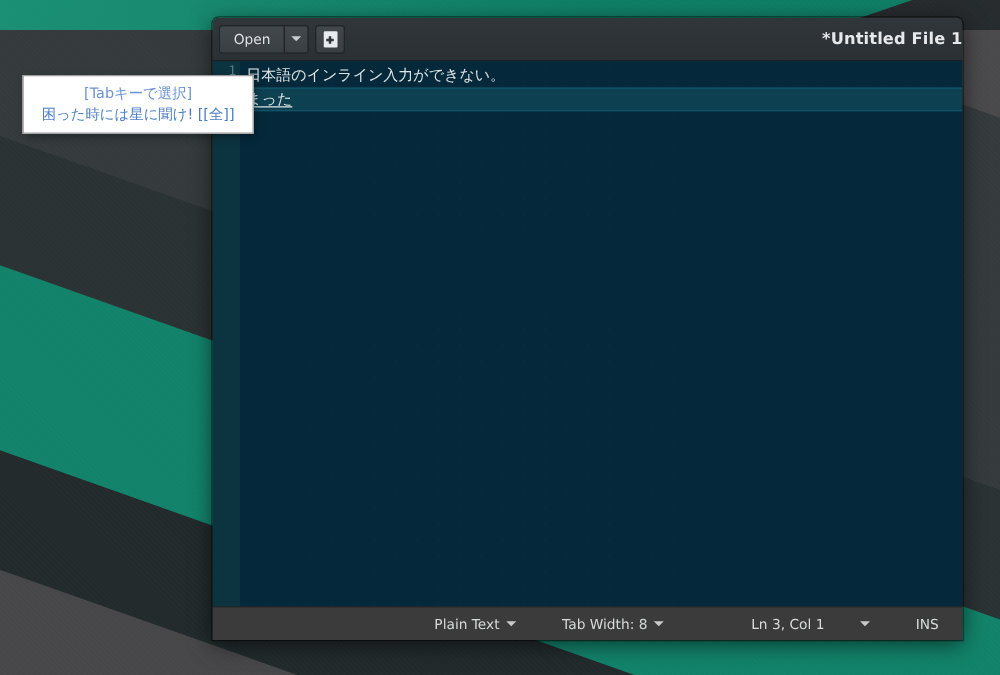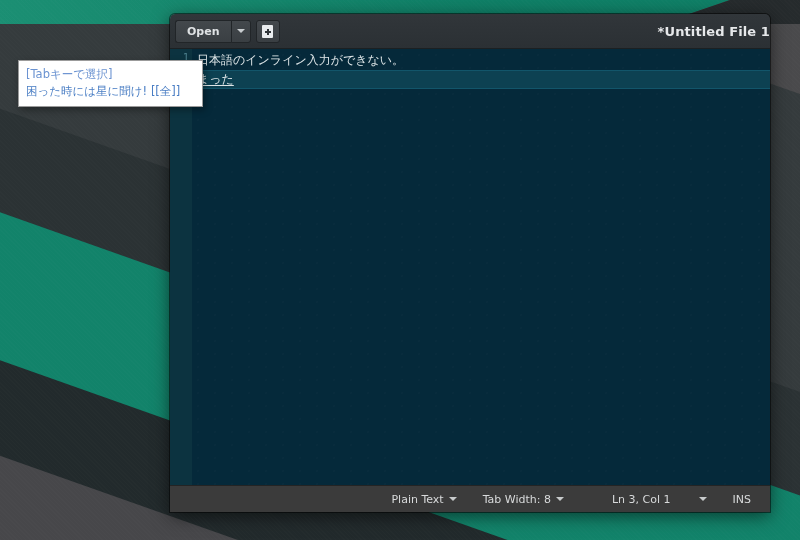--- a/index.html
+++ b/index.html
@@ -137,21 +137,21 @@
     color: #dfe2e4;
     font-size: 11px;
     height: 23px;
     display: flex;
     align-items: center;
     justify-content: center;
     padding: 0 9px;
     box-sizing: border-box;
     cursor: default;
   }
-  .btn-open { border-radius: 3px 0 0 3px; border-right: none; padding: 0 11px; font-weight: bold; }
+  .btn-open { border-radius: 3px 0 0 3px; border-right: none; padding: 0 11px; }
   .btn-arrow {
     border-radius: 0 3px 3px 0;
     width: 20px;
     padding: 0;
   }
   .btn-icon { width: 24px; padding: 0; }
   .btn-save { padding: 0 10px; }
   .btn-menu { width: 22px; padding: 0; }
   .wc {
     width: 24px;
@@ -243,21 +243,21 @@
 
   
   .statusbar {
     flex: 0 0 26px;
     height: 26px;
     background: #3b3b3b;
     border-top: 1px solid #242424;
     display: flex;
     align-items: center;
     justify-content: flex-end;
-    gap: 4px;
+    gap: 15px;
     padding-right: 8px;
     color: #d8dadb;
     font-size: 11px;
   }
   .sb-item {
     display: flex;
     align-items: center;
     gap: 5px;
     padding: 0 11px;
     height: 26px;
@@ -276,20 +276,21 @@
     position: absolute;
     left: 18px;
     top: 60px;
     width: 185px;
     background: #ffffff;
     border: 1px solid #9b9b9b;
     box-shadow: 2px 3px 7px rgba(0,0,0,0.35);
     padding: 5px 7px 6px 7px;
     box-sizing: border-box;
     z-index: 50;
+    text-align: center;
   }
   .ime-line {
     font-family: "DejaVu Sans", "Liberation Sans", sans-serif;
     font-size: 11.5px;
     line-height: 17px;
     color: #4a7ec4;
     white-space: nowrap;
   }
   .ime-line.header { color: #6b93d1; }
 </style>

